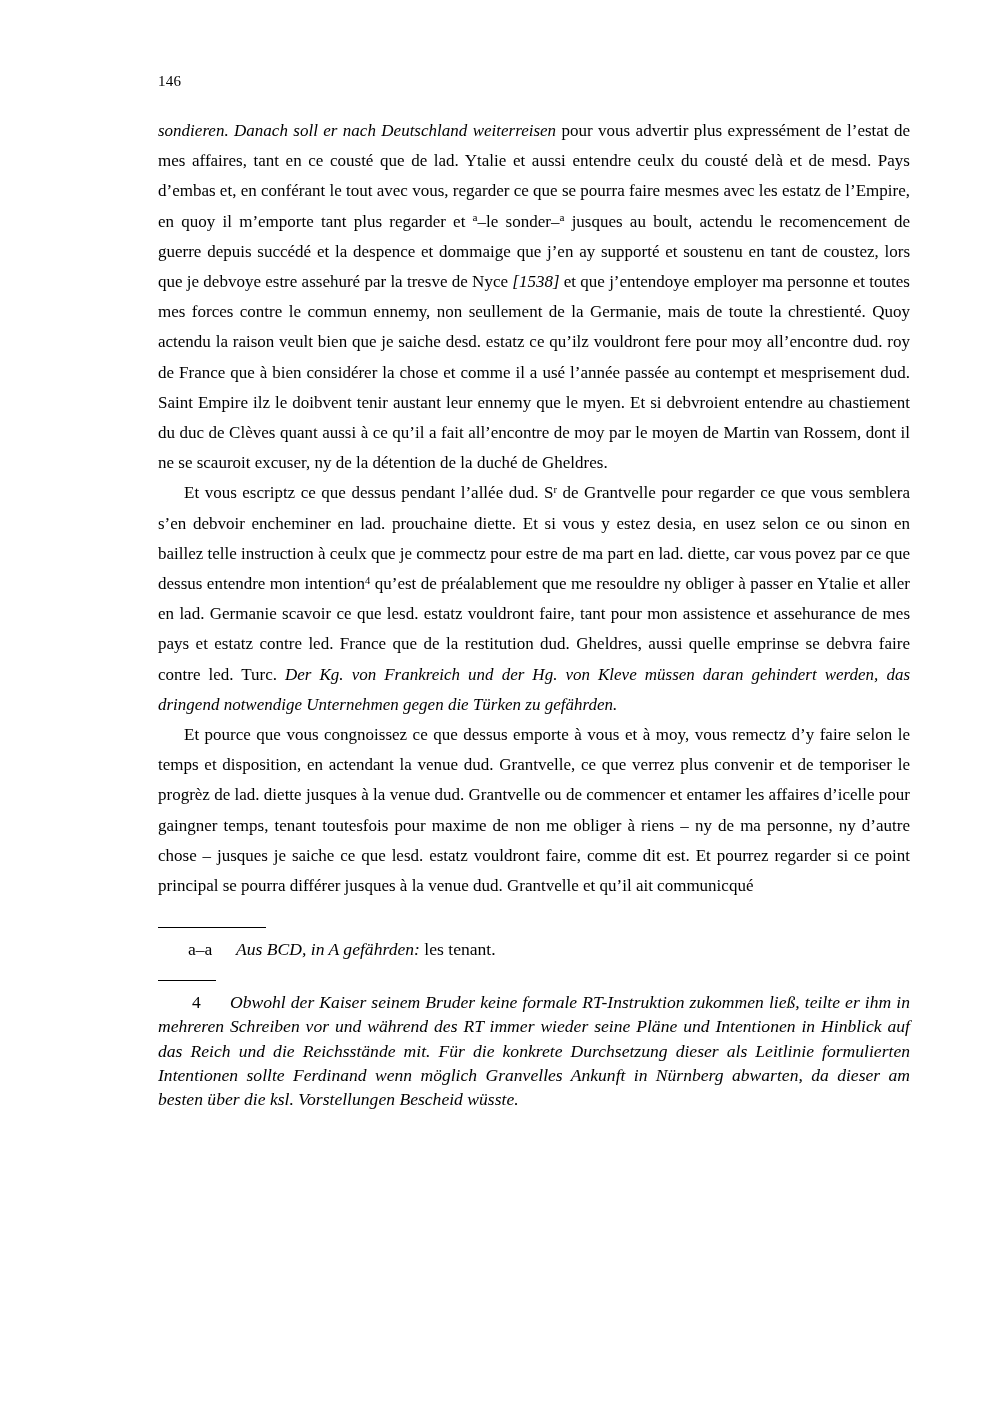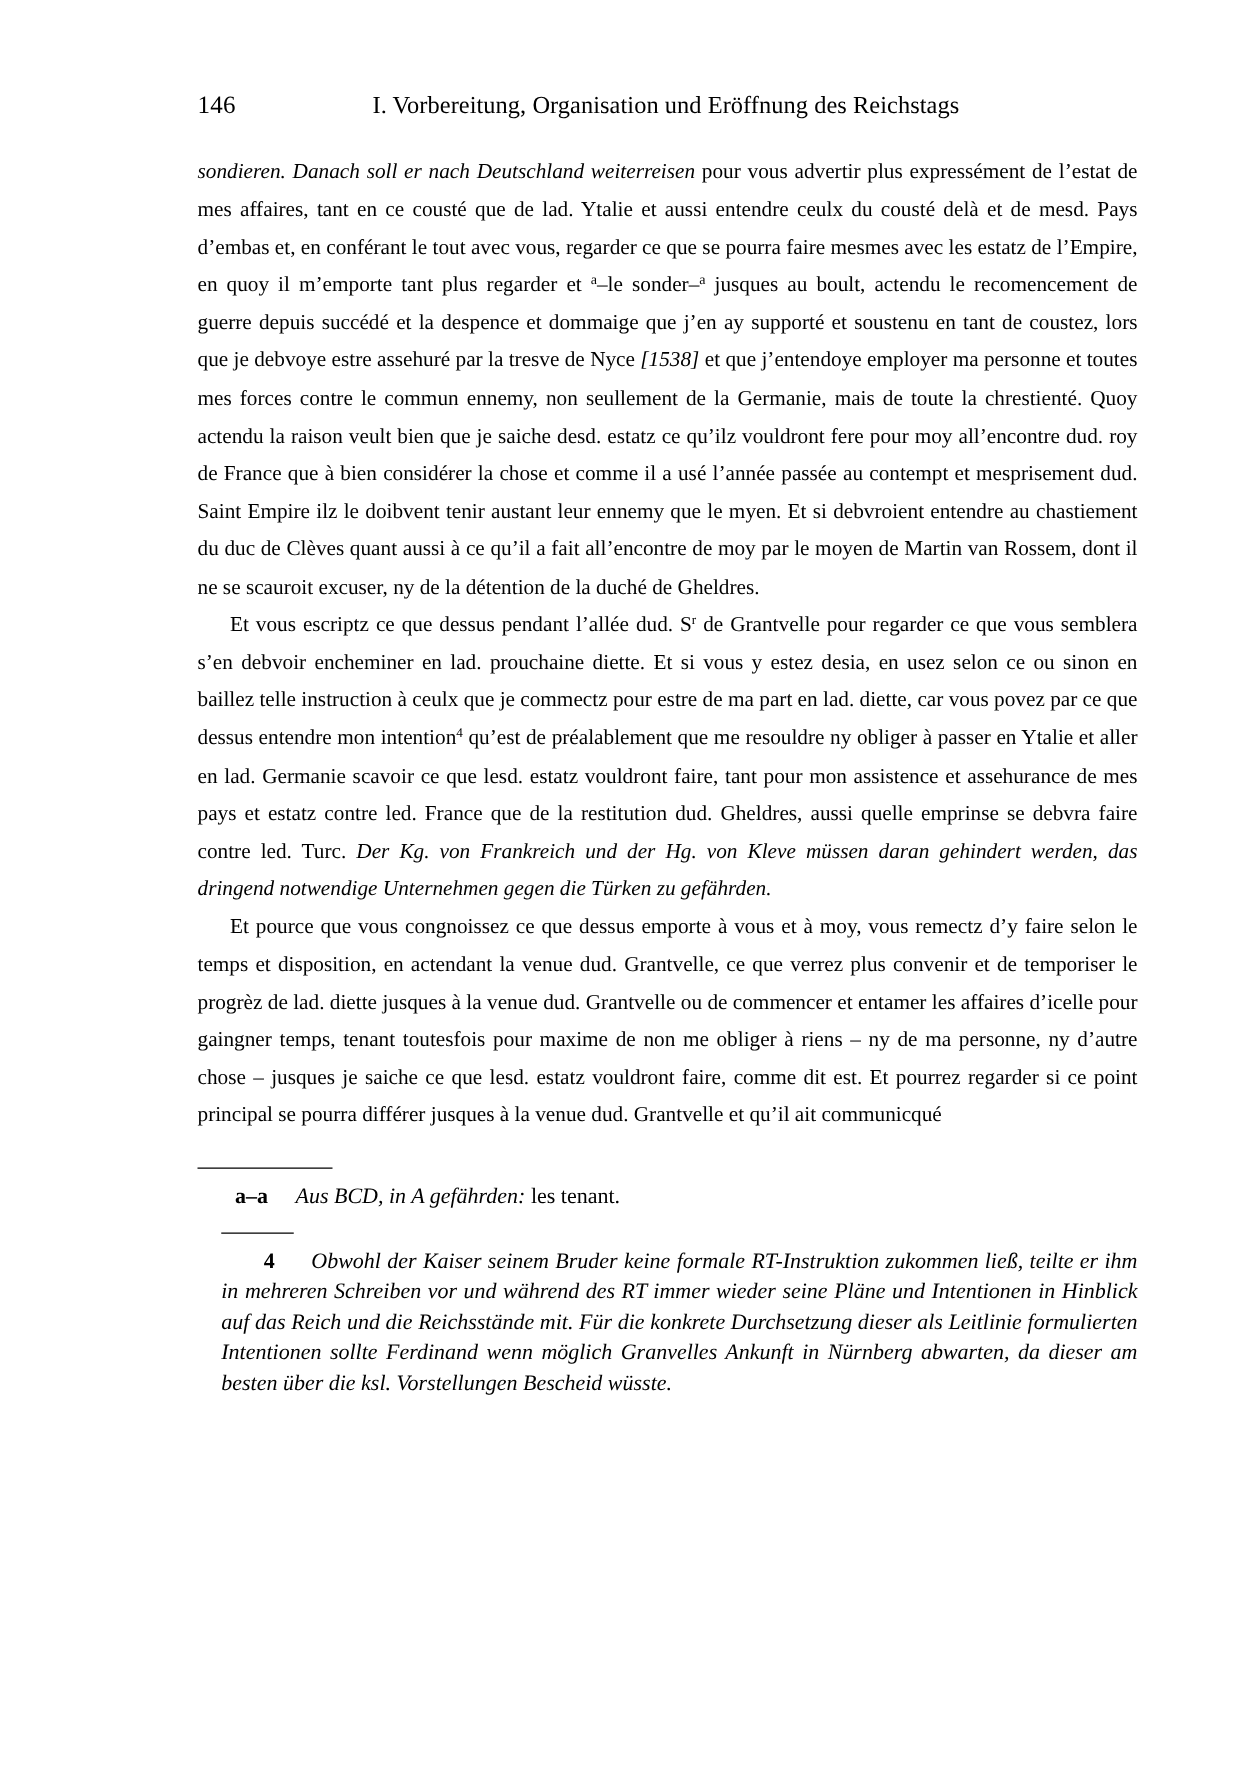--- a/index.html
+++ b/index.html
@@ -29,21 +29,21 @@
   .runhead {
     display: flex;
     align-items: baseline;
     font-size: 19.5px;
     line-height: 1.2;
     margin-bottom: 26px;
   }
   .runhead .folio {
     width: 140px;
     flex: 0 0 140px;
-    font-size: 20px;
+    font-size: 15px;
     letter-spacing: 0.2px;
   }
   .runhead .title {
     flex: 1 1 auto;
     letter-spacing: 0.05px;
   }
 
   
   .body-text {
     font-size: 17px;
@@ -85,55 +85,52 @@
     height: 0;
   }
   .note-rule.app {
     width: 108px;
   }
   .note-rule.fn {
     width: 58px;
   }
   .note-block + .note-block {
     margin-top: 18px;
-    margin-left: 19px;
   }
   .note-text {
     font-size: 17.6px;
     line-height: 24.4px;
     text-align: justify;
     text-justify: inter-word;
     text-indent: 0;
   }
   .note-text .lbl {
     display: inline-block;
     min-width: 26px;
     margin-left: 30px;
     margin-right: 22px;
     font-style: normal;
-    font-weight: bold;
   }
   .note-text .lbl.num {
     margin-left: 34px;
     margin-right: 26px;
     min-width: 12px;
   }
   .note-text.italic {
     font-style: italic;
   }
 </style>
 </head>
 <body>
 
 <div class="page">
   <div class="content">
 
     <div class="runhead">
       <span class="folio">146</span>
-      <span class="title">I. Vorbereitung, Organisation und Eröffnung des Reichstags</span>
     </div>
 
     <div class="body-text">
 
       <p><span class="it">sondieren. Danach soll er nach Deutschland weiterreisen</span><span> pour vous advertir plus expressément de l’estat de mes affaires, tant en ce cousté que de lad. Ytalie et aussi entendre ceulx du cousté delà et de mesd. Pays d’embas et, en conférant le tout avec vous, regarder ce que se pourra faire mesmes avec les estatz de l’Empire, en quoy il m’emporte tant plus regarder et </span><sup class="marker">a</sup><span>–le sonder–</span><sup class="marker">a</sup><span> jusques au boult, actendu le recomencement de guerre depuis succédé et la despence et dommaige que j’en ay supporté et soustenu en tant de coustez, lors que je debvoye estre assehuré par la tresve de Nyce </span><span class="it">[1538]</span><span> et que j’entendoye employer ma personne et toutes mes forces contre le commun ennemy, non seullement de la Germanie, mais de toute la chrestienté. Quoy actendu la raison veult bien que je saiche desd. estatz ce qu’ilz vouldront fere pour moy all’encontre dud. roy de France que à bien considérer la chose et comme il a usé l’année passée au contempt et mesprisement dud. Saint Empire ilz le doibvent tenir austant leur ennemy que le myen. Et si debvroient entendre au chastiement du duc de Clèves quant aussi à ce qu’il a fait all’encontre de moy par le moyen de Martin van Rossem, dont il ne se scauroit excuser, ny de la détention de la duché de Gheldres.</span></p>
 
       <p class="indent"><span>Et vous escriptz ce que dessus pendant l’allée dud. S</span><sup>r</sup><span> de Grantvelle pour regarder ce que vous semblera s’en debvoir encheminer en lad. prouchaine diette. Et si vous y estez desia, en usez selon ce ou sinon en baillez telle instruction à ceulx que je commectz pour estre de ma part en lad. diette, car vous povez par ce que dessus entendre mon intention</span><sup>4</sup><span> qu’est de préalablement que me resouldre ny obliger à passer en Ytalie et aller en lad. Germanie scavoir ce que lesd. estatz vouldront faire, tant pour mon assistence et assehurance de mes pays et estatz contre led. France que de la restitution dud. Gheldres, aussi quelle emprinse se debvra faire contre led. Turc. </span><span class="it">Der Kg. von Frankreich und der Hg. von Kleve müssen daran gehindert werden, das dringend notwendige Unternehmen gegen die Türken zu gefährden.</span></p>
 
       <p class="indent">Et pource que vous congnoissez ce que dessus emporte à vous et à moy, vous remectz d’y faire selon le temps et disposition, en actendant la venue dud. Grantvelle, ce que verrez plus convenir et de temporiser le progrèz de lad. diette jusques à la venue dud. Grantvelle ou de commencer et entamer les affaires d’icelle pour gaingner temps, tenant toutesfois pour maxime de non me obliger à riens – ny de ma personne, ny d’autre chose – jusques je saiche ce que lesd. estatz vouldront faire, comme dit est. Et pourrez regarder si ce point principal se pourra différer jusques à la venue dud. Grantvelle et qu’il ait communicqué</p>
 

